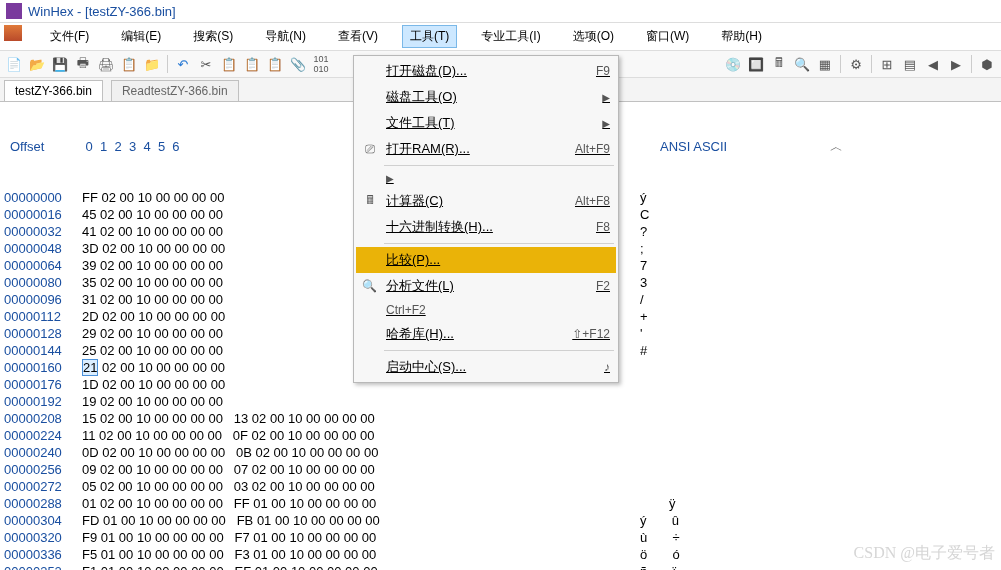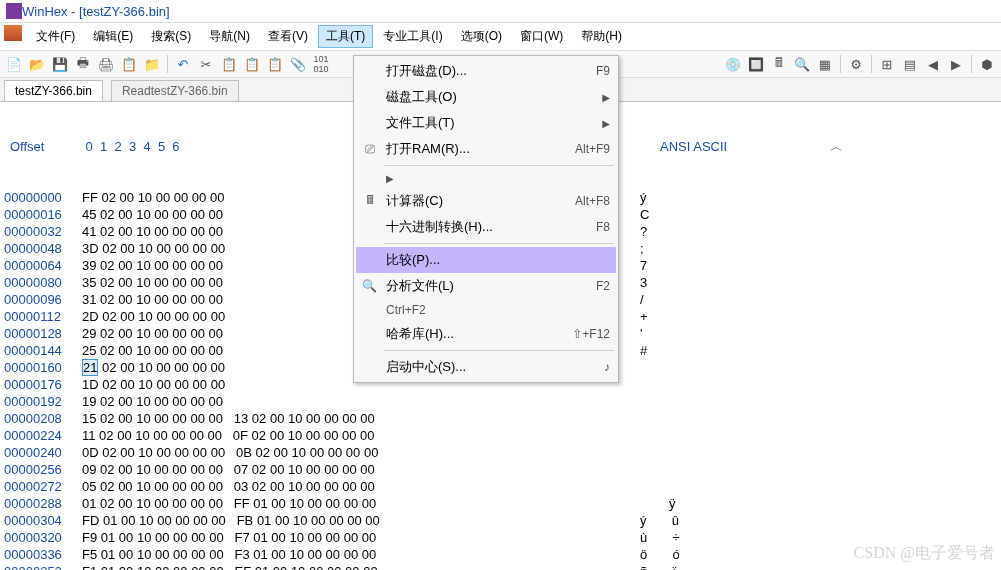--- a/index.html
+++ b/index.html
@@ -1,20 +1,20 @@
 <!DOCTYPE html>
 <html><head>
 <meta charset="utf-8">
 <style>
 * { margin: 0; padding: 0; box-sizing: border-box; font-family: "Microsoft YaHei", "SimSun", sans-serif; }
 body { background: #fff; font-size: 12px; width: 1001px; height: 570px; overflow: hidden; position: relative; }
-.title-bar { background: #fff; border-bottom: 1px solid #ddd; padding: 3px 6px; display: flex; align-items: center; }
+.title-bar { background: #fff; border-bottom: 1px solid #ddd; padding: 3px 6px; display: flex; align-items: center; gap: 6px; }
 .title-bar .app-icon { width: 16px; height: 16px; background: #7a3a9d; display: inline-block; }
 .title-bar .title { color: #1a4fa0; font-size: 13px; }
-.menu-bar { background: #fff; padding: 2px 4px; display: flex; gap: 2px; border-bottom: 1px solid #ddd; }
+.menu-bar { background: #fff; padding: 2px 4px; display: flex; gap: 16px; border-bottom: 1px solid #ddd; }
 .menu-bar .app-icon { width: 18px; height: 16px; background: linear-gradient(#e07a3a,#b94a2a); margin-right: 4px; }
 .menu-item { padding: 3px 8px; cursor: pointer; }
 .menu-item.open { background: #cde8ff; border: 1px solid #7ab8e8; padding: 2px 7px; }
 .toolbar { background: #f8f8f8; padding: 3px 4px; display: flex; gap: 3px; border-bottom: 1px solid #ddd; align-items: center; }
 .tool-btn { width: 20px; height: 20px; display: flex; align-items: center; justify-content: center; cursor: pointer; font-size: 13px; color: #555; }
 .tool-sep { width: 1px; height: 18px; background: #ccc; margin: 0 2px; }
 .tabs { background: #f4f4f4; padding: 2px 4px 0; display: flex; gap: 8px; border-bottom: 1px solid #c0c0c0; }
 .tab { padding: 3px 10px; border: 1px solid #c0c0c0; border-bottom: none; background: #fff; cursor: pointer; font-size: 12px; }
 .tab.active { background: #fff; }
 .tab.inactive { background: #f0f0f0; color: #666; }
@@ -22,22 +22,22 @@
 .hex-header { color: #1a4fa0; display: flex; }
 .hex-header .off-h { width: 78px; padding-left: 6px; }
 .hex-header .cols { letter-spacing: 0; }
 .hex-header .ansi-h { position: absolute; left: 660px; }
 .hex-row { display: flex; align-items: center; }
 .hex-row .offset { color: #1a4fa0; width: 78px; }
 .hex-row .bytes { color: #000; }
 .hex-row .ansi { color: #000; position: absolute; left: 640px; }
 .cursor-cell { background: #dbeeff; border: 1px solid #4a90d9; padding: 0; }
 .dropdown { position: absolute; top: 55px; left: 353px; width: 266px; background: #f7f7f7; border: 1px solid #b8b8b8; box-shadow: 2px 2px 4px rgba(0,0,0,0.25); z-index: 10; padding: 2px; }
-.dd-item { display: flex; align-items: center; padding: 4px 6px 4px 30px; cursor: pointer; font-size: 13px; position: relative; }
-.dd-item.highlight { background: #c4b5fd; }
+.dd-item { display: flex; align-items: center; padding: 4px 6px 4px 30px; cursor: pointer; font-size: 13px; position: relative; text-decoration: underline; }
+.dd-item.highlight { background: #eab308; }
 .dd-item .dd-icon { position: absolute; left: 6px; width: 16px; text-align: center; font-size: 12px; color: #555; }
 .dd-item .dd-label { flex: 1; }
 .dd-item .dd-accel { color: #555; font-size: 12px; }
 .dd-item .dd-arrow { color: #555; font-size: 10px; }
 .dd-sep { height: 1px; background: #d0d0d0; margin: 3px 2px 3px 28px; }
 .watermark { position: absolute; right: 6px; bottom: 6px; color: #d6d6d6; font-size: 16px; font-family: "Microsoft YaHei"; }
 </style>
 </head>
 <body>
 

